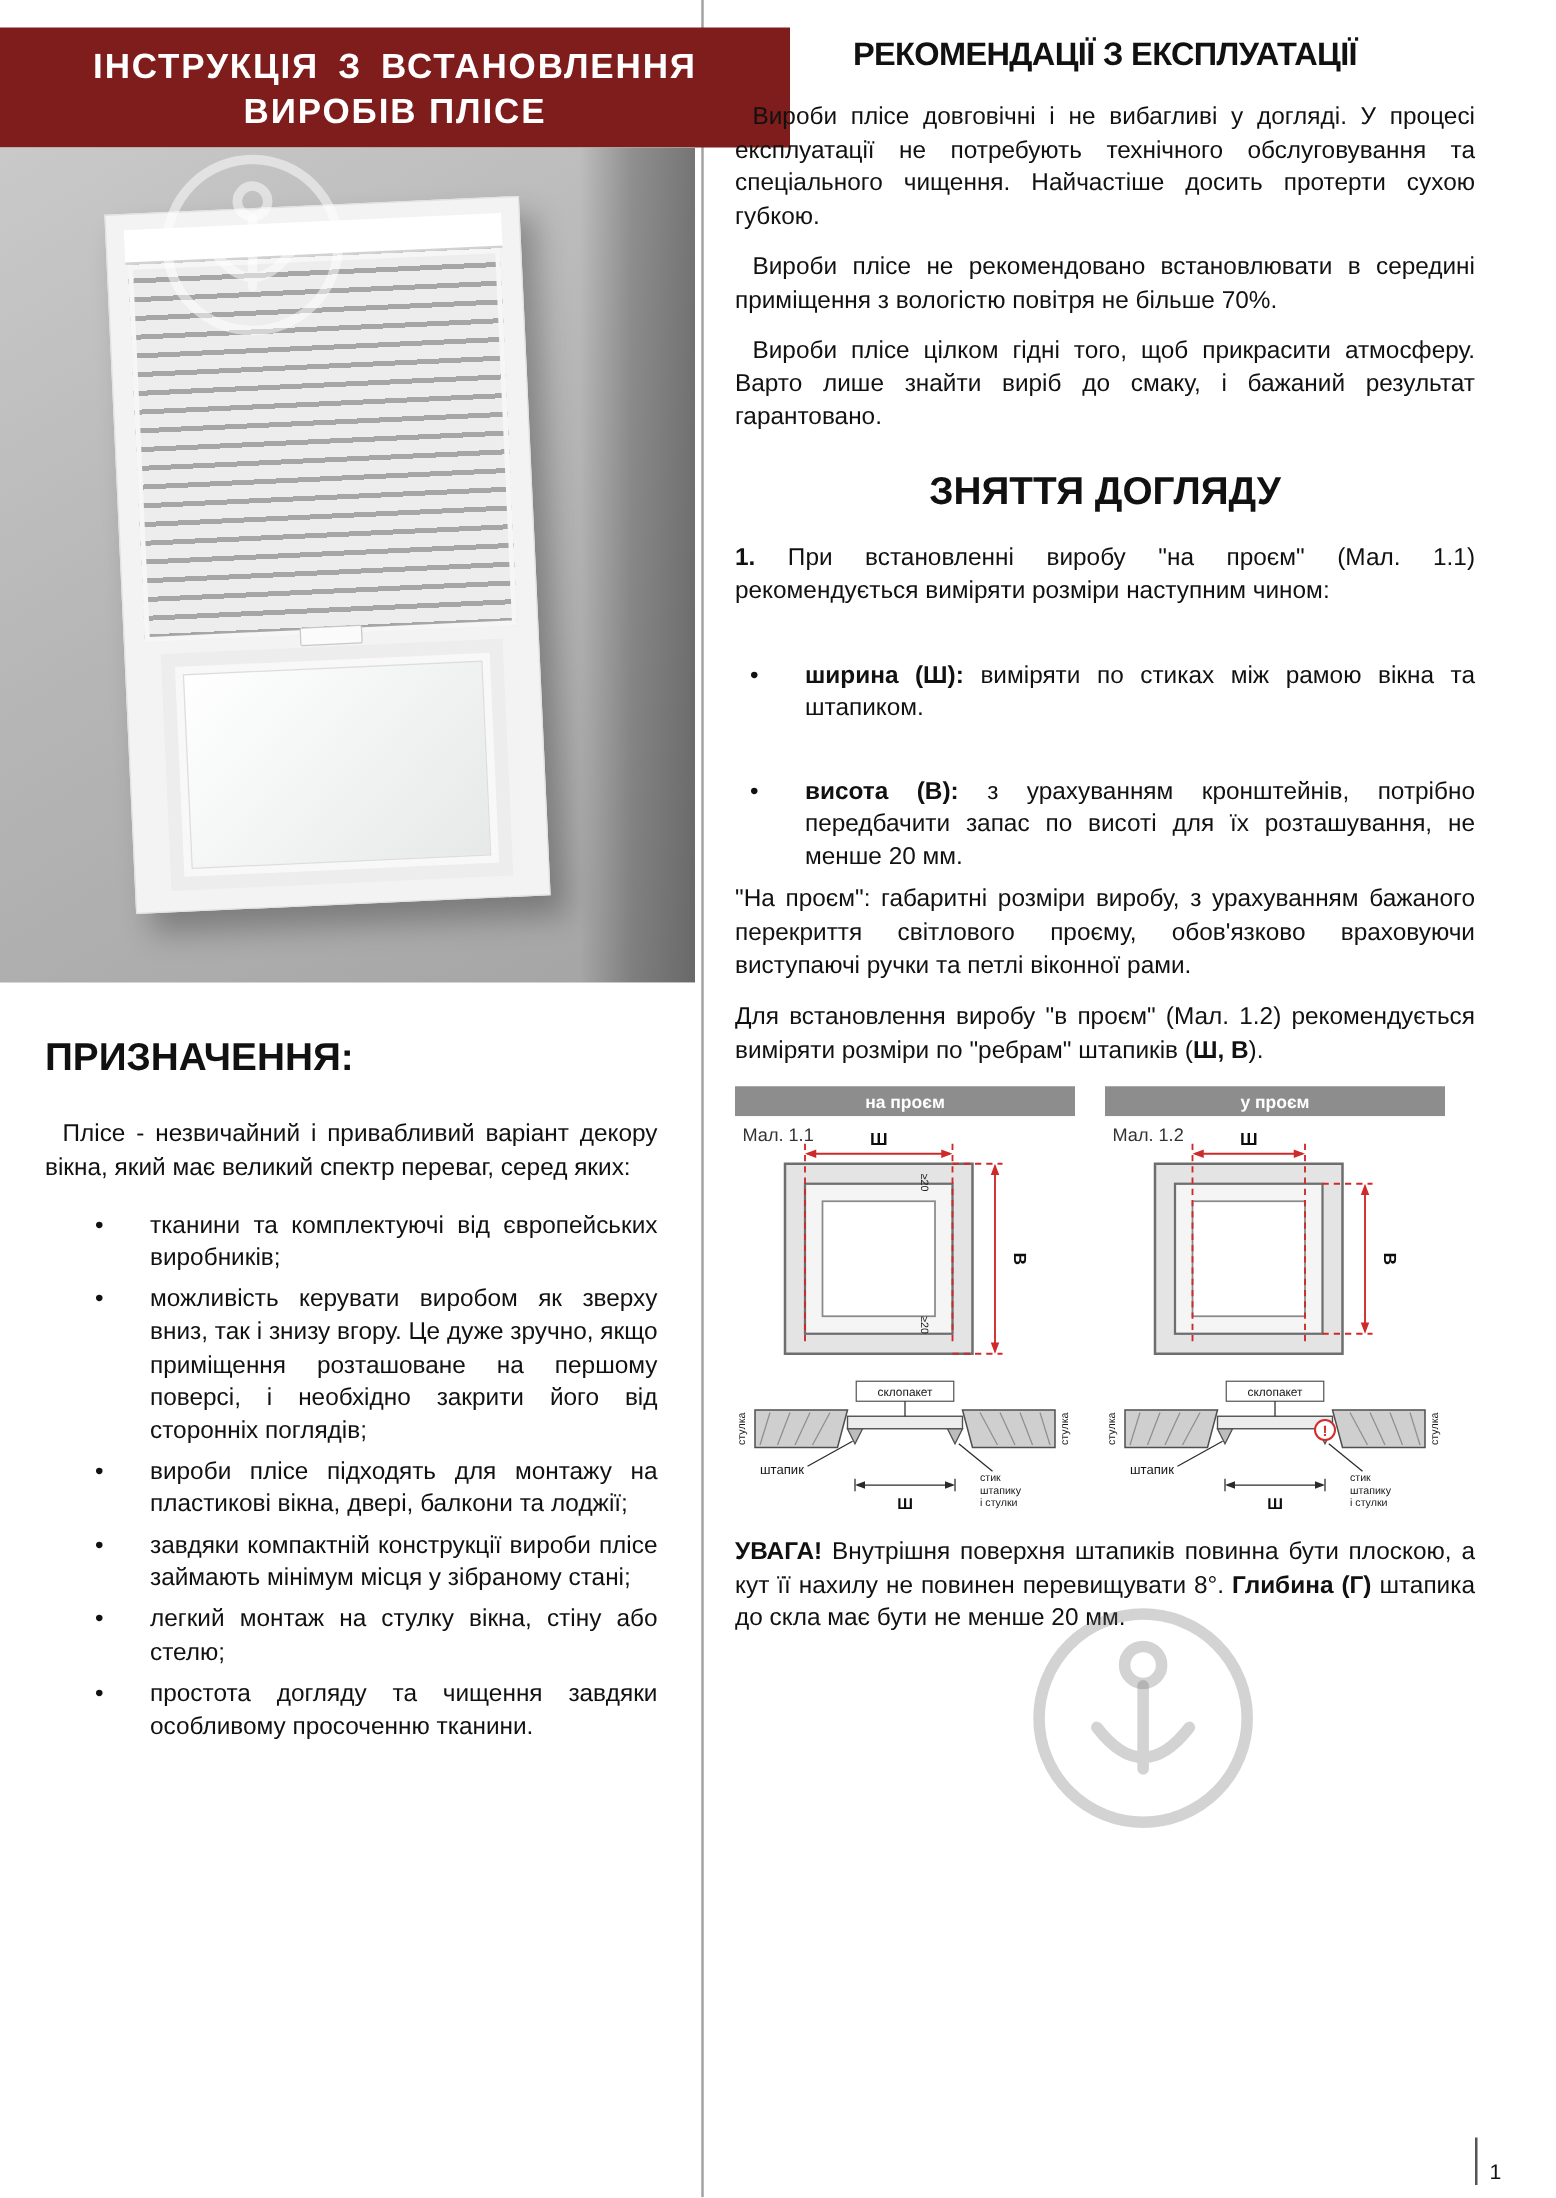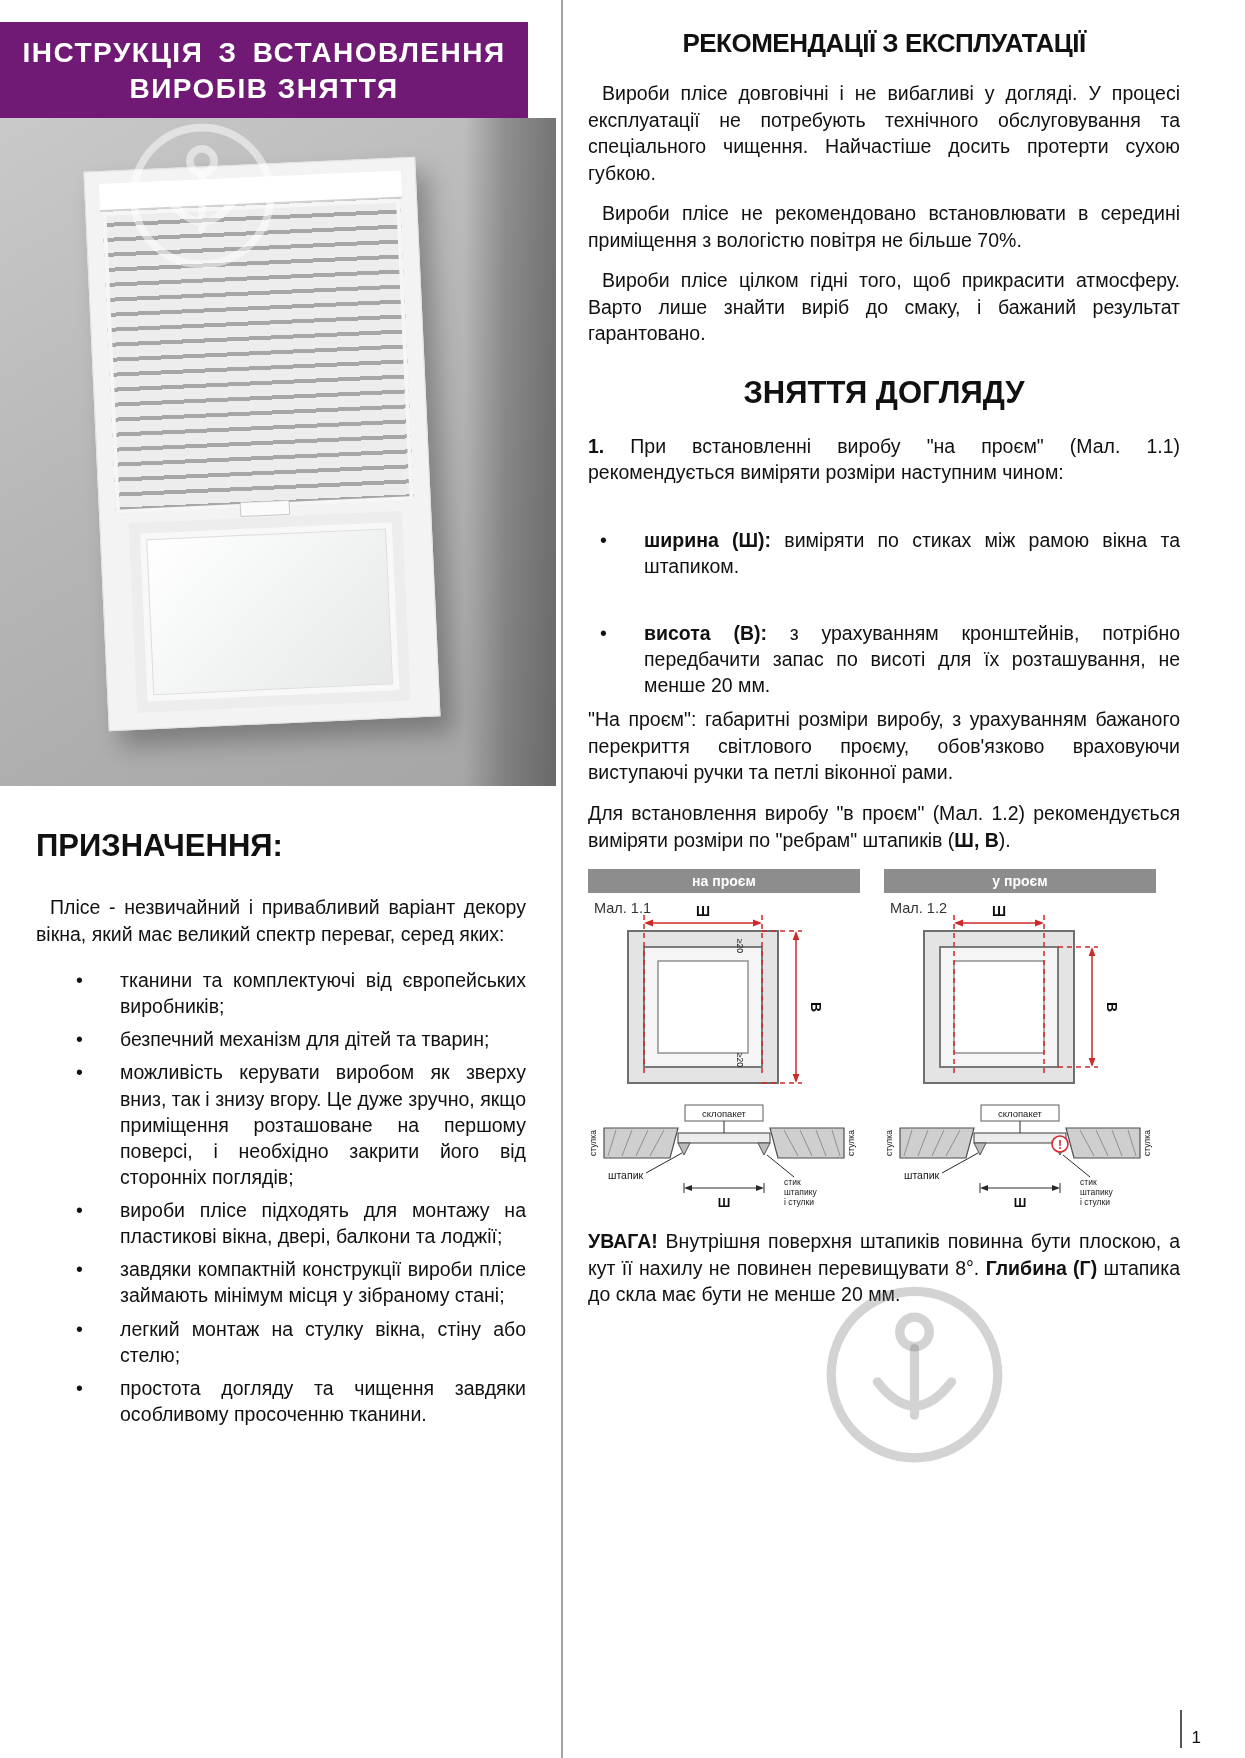--- a/index.html
+++ b/index.html
@@ -3,21 +3,21 @@
 <meta charset="utf-8">
 <style>
   html,body{margin:0;padding:0;background:#ffffff;}
   .page{position:relative;width:1245px;height:1758px;background:#ffffff;overflow:hidden;
         font-family:"Liberation Sans","DejaVu Sans",sans-serif;color:#111;}
 
   
   .divider{position:absolute;left:561px;top:0;width:2px;height:1758px;background:#a2a2a2;}
 
   
-  .header-box{position:absolute;left:0;top:22px;width:528px;background:#701a75;color:#ffffff;
+  .header-box{position:absolute;left:0;top:22px;width:632px;background:#7f1d1d;color:#ffffff;
               text-align:center;padding:13px 0 11px;font-weight:700;font-size:28px;line-height:1.28;
               letter-spacing:1.5px;}
   .header-box .hl1{word-spacing:6px;}
 
   .figure{position:absolute;left:0;top:118px;width:556px;height:668px;overflow:hidden;
           background:linear-gradient(150deg,#c9c9c9 0%,#b6b6b6 45%,#a4a4a4 100%);}
   .fig-shadow{position:absolute;top:0;right:0;width:92px;height:100%;
           background:linear-gradient(90deg,rgba(40,40,40,0) 0%,rgba(40,40,40,0.30) 45%,rgba(40,40,40,0.48) 100%);}
   .win{position:absolute;left:96px;top:46px;width:330px;height:558px;background:#f3f3f3;
        transform:rotate(-2.6deg);box-shadow:12px 16px 24px rgba(0,0,0,0.28);border:1px solid #e2e2e2;}
@@ -95,21 +95,21 @@
 </style>
 </head>
 <body>
 
 <div class="page">
 
   <div class="divider"></div>
 
   <div class="header-box">
     <div class="hl1">ІНСТРУКЦІЯ З ВСТАНОВЛЕННЯ</div>
-    <div>ВИРОБІВ ЗНЯТТЯ</div>
+    <div>ВИРОБІВ ПЛІСЕ</div>
   </div>
 
   <div class="figure">
     <div class="fig-shadow"></div>
     <div class="win">
       <div class="win-cassette"></div>
       <div class="win-blind"></div>
       <div class="win-handle"></div>
       <div class="win-lower">
         <div class="win-glass"></div>
@@ -121,21 +121,20 @@
     <circle cx="50" cy="50" r="45" fill="none" stroke="currentColor" stroke-width="5"></circle>
     <circle cx="50" cy="27" r="8" fill="none" stroke="currentColor" stroke-width="5"></circle>
     <path d="M50 36 L50 72 M30 54 Q50 80 70 54" fill="none" stroke="currentColor" stroke-width="5" stroke-linecap="round"></path>
   </svg>
 
   <div class="left-text">
     <h2 class="purpose-title">ПРИЗНАЧЕННЯ:</h2>
     <p class="body justify indent">Плісе - незвичайний і привабливий варіант декору вікна, який має великий спектр переваг, серед яких:</p>
     <ul class="left-bullets">
       <li>тканини та комплектуючі від європейських виробників;</li>
-      <li>безпечний механізм для дітей та тварин;</li>
       <li>можливість керувати виробом як зверху вниз, так і знизу вгору. Це дуже зручно, якщо приміщення розташоване на першому поверсі, і необхідно закрити його від сторонніх поглядів;</li>
       <li>вироби плісе підходять для монтажу на пластикові вікна, двері, балкони та лоджії;</li>
       <li>завдяки компактній конструкції вироби плісе займають мінімум місця у зібраному стані;</li>
       <li>легкий монтаж на стулку вікна, стіну або стелю;</li>
       <li>простота догляду та чищення завдяки особливому просоченню тканини.</li>
     </ul>
   </div>
 
   <div class="col-right">
 

